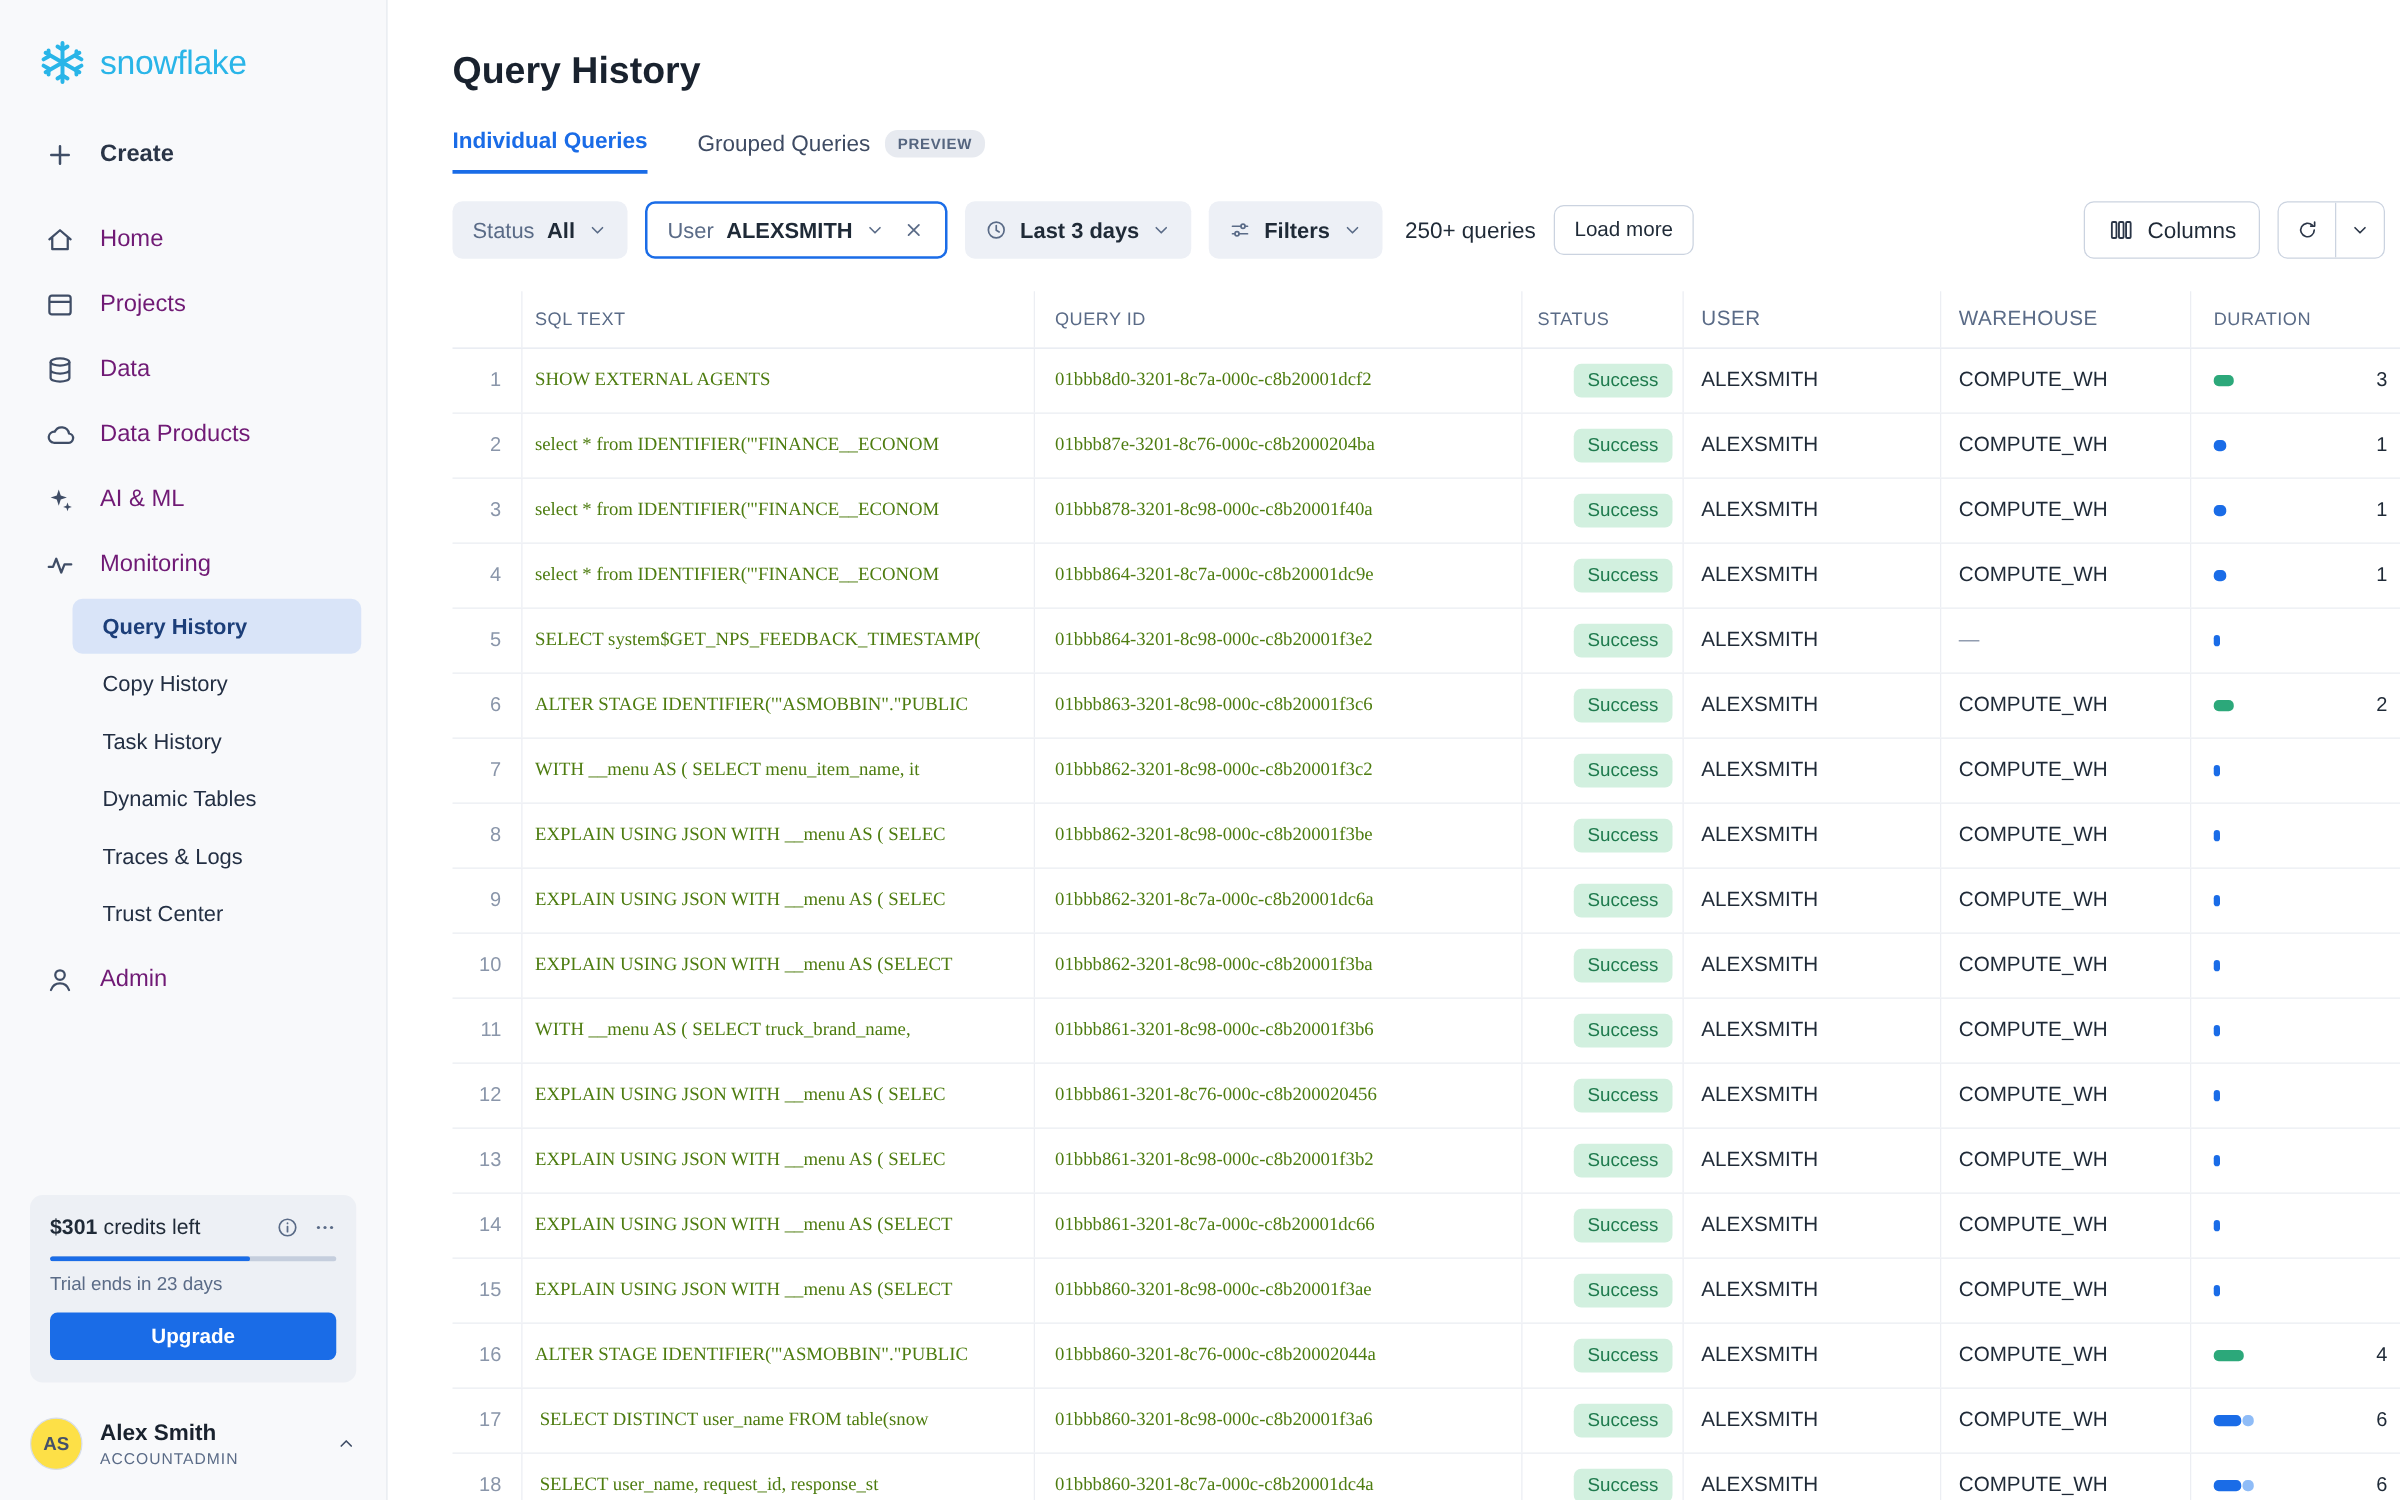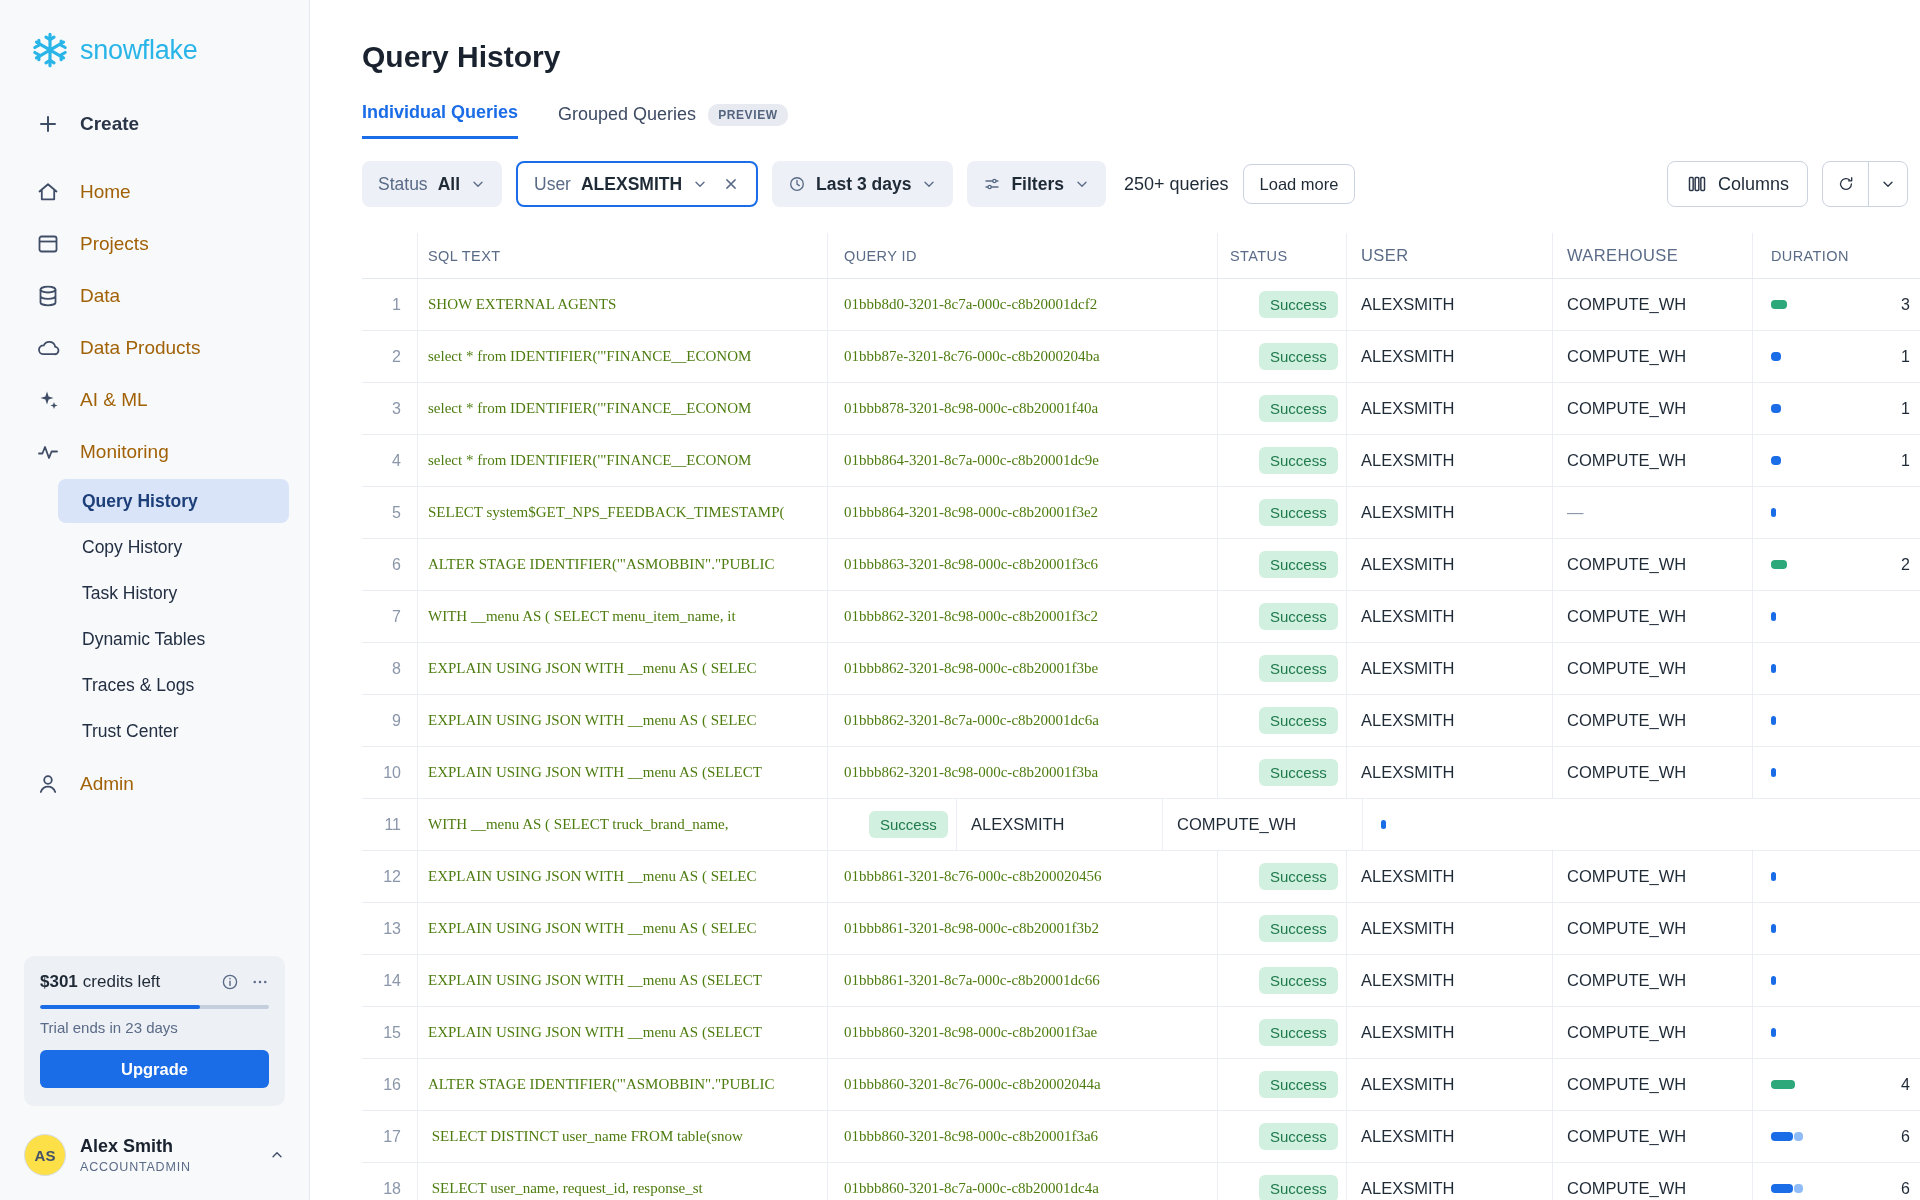--- a/index.html
+++ b/index.html
@@ -19,21 +19,21 @@
   .logo-row { display:flex; align-items:center; gap:10px; padding-left:30px; cursor:pointer; }
   .logo-mark svg { width:40px; height:40px; display:block; }
   .logo-text { font-size:27px; font-weight:500; letter-spacing:-0.3px; color:var(--brand); }
 
   .create-row { margin:42px 20px 8px 36px; display:flex; align-items:center; gap:20px;
     font-size:19px; font-weight:600; color:#2A3547; cursor:pointer; }
   .create-row .icon { color:#3F4D66; }
 
   .nav { margin-top:22px; display:flex; flex-direction:column; }
   .nav-item { height:52px; display:flex; align-items:center; gap:20px;
-    padding:0 20px 0 36px; font-size:19px; color:#a16207; cursor:pointer; }
+    padding:0 20px 0 36px; font-size:19px; color:#701a75; cursor:pointer; }
   .icon { width:24px; height:24px; flex:0 0 24px; color:#3F4D66; }
   .icon svg { width:24px; height:24px; display:block; }
   .icon-sm { width:18px; height:18px; flex:0 0 18px; }
   .icon-sm svg { width:18px; height:18px; display:block; }
 
   .sub-list { display:flex; flex-direction:column; margin:0 0 4px; }
   .sub-item { height:44px; margin:1px 20px 1px 58px; padding-left:24px; display:flex;
     align-items:center; font-size:17.5px; color:#232F43; border-radius:8px; cursor:pointer; }
   .sub-item.active { background:var(--active_item_bg); color:#1C3E79; font-weight:600; }
 
@@ -56,21 +56,21 @@
   .user-meta { display:flex; flex-direction:column; gap:3px; }
   .user-name { font-size:18px; font-weight:600; color:#19222E; }
   .user-role { font-size:12.5px; letter-spacing:0.8px; color:#5A6B87; }
   .user-row .chev { margin-left:auto; color:#3F4D66; cursor:pointer; }
 
   
   .main { flex:1; padding:34px 0 0 52px; overflow:hidden; position:relative; }
   .page-title { font-size:30px; font-weight:700; color:#19222E; margin-top:6px; }
 
   .tabs { margin-top:28px; display:flex; gap:40px; align-items:flex-end; }
-  .tab { font-size:18px; padding-bottom:13px; cursor:pointer; display:flex; align-items:flex-start; gap:12px; }
+  .tab { font-size:18px; padding-bottom:13px; cursor:pointer; display:flex; align-items:center; gap:12px; }
   .tab.active { color:var(--accent); font-weight:600; border-bottom:3px solid var(--accent); }
   .tab.inactive { color:#3E4B63; }
   .preview-badge { font-size:12px; letter-spacing:0.6px; background:#E7EAF0; color:#55657F;
     border-radius:10px; padding:4px 10px; font-weight:600; }
 
   .filterbar { margin-top:22px; width:1546px; display:flex; align-items:center; gap:14px; }
   .pill { height:46px; display:flex; align-items:center; gap:10px; padding:0 16px;
     border-radius:8px; background:#EDF0F6; font-size:17.5px; cursor:pointer; }
   .pill .lab { color:#5A6B87; }
   .pill .val { font-weight:600; color:#1F2A37; }
@@ -604,20 +604,21 @@
             <div class="td c-dur sep">
               <span class="bars">
                 <span class="bar" style="width: 5px; background: rgb(26, 108, 231);"></span>
               </span>
               <span class="dur-label"></span>
             </div>
           </div>
           <div class="trow">
             <div class="td c-num">11</div>
             <div class="td c-sql sep mono">WITH __menu AS ( SELECT truck_brand_name,</div>
+            <div class="td c-qid sep mono">01bbb861-3201-8c98-000c-c8b20001f3b6</div>
             <div class="td c-status sep">
               <span class="badge">Success</span>
             </div>
             <div class="td c-user sep">ALEXSMITH</div>
             <div class="td c-wh sep">COMPUTE_WH</div>
             <div class="td c-dur sep">
               <span class="bars">
                 <span class="bar" style="width: 5px; background: rgb(26, 108, 231);"></span>
               </span>
               <span class="dur-label"></span>

